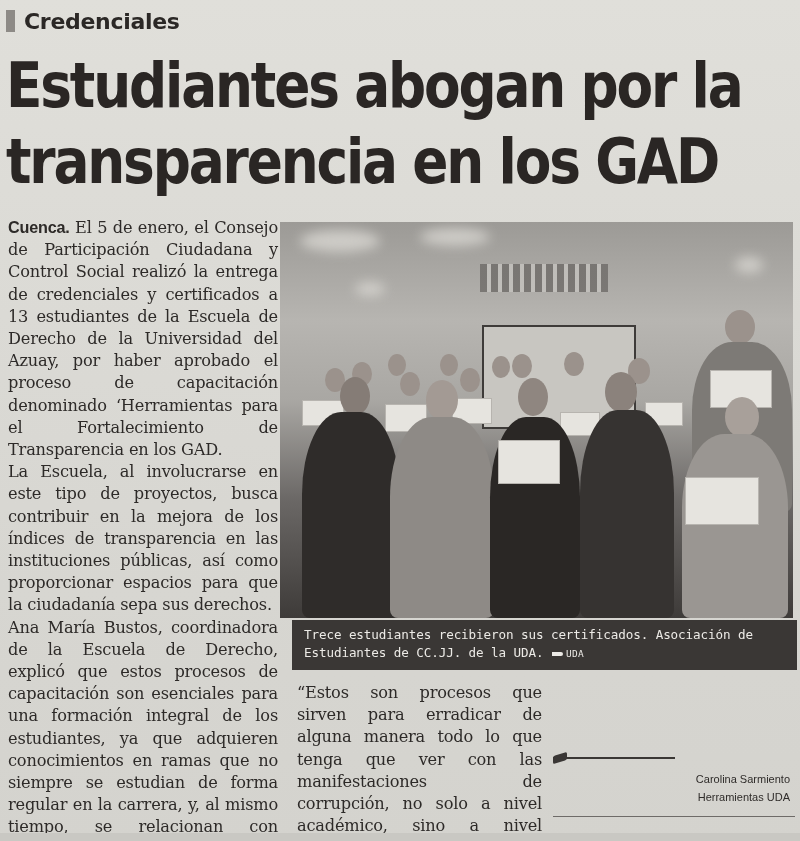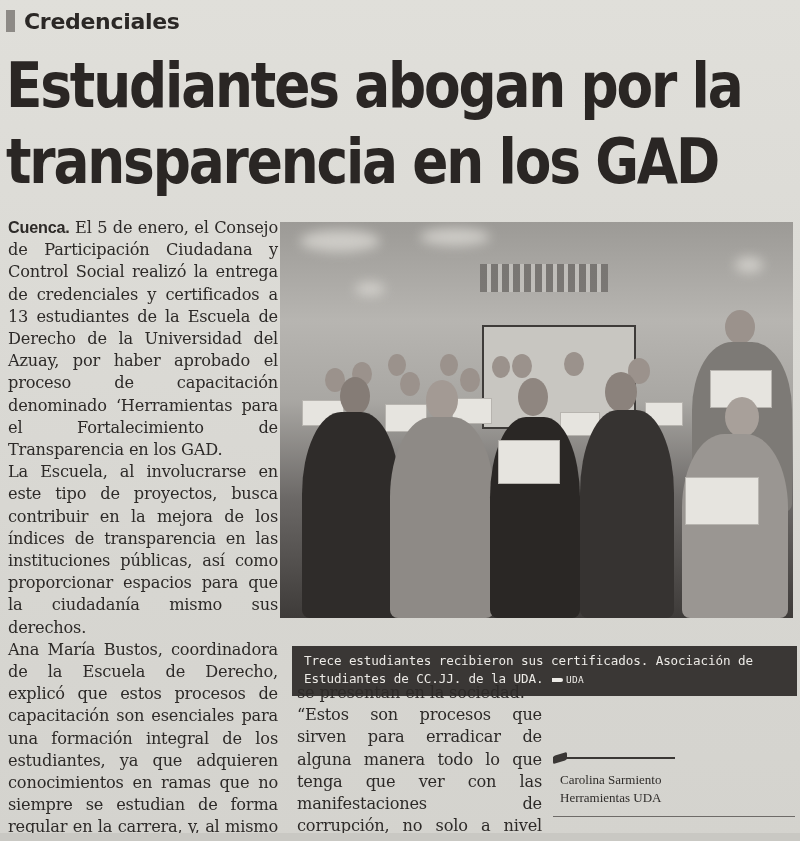--- a/index.html
+++ b/index.html
@@ -51,35 +51,35 @@
   .photo .light { position: absolute; background: #d9d7d2; border-radius: 50%; filter: blur(6px); opacity: .8; }
   .photo .fixture { position: absolute; left: 200px; top: 42px; width: 128px; height: 28px; background: repeating-linear-gradient(90deg, #6d6a67 0 7px, #c5c3bf 7px 11px); opacity: .8; }
   .photo .board { position: absolute; left: 202px; top: 103px; width: 150px; height: 100px; border: 2px solid #3e3b39; background: #c8c6c1; }
   .photo .person { position: absolute; border-radius: 40% 40% 8px 8px; }
   .photo .head { position: absolute; border-radius: 50%; background: #9b928c; }
   .photo .cert { position: absolute; background: #e6e4df; border: 1px solid #b7b4af; }
   .caption {
     position: absolute; left: 292px; top: 620px; width: 505px; height: 50px;
     background: #3a3735; color: #eceae6;
     font-family: "DejaVu Sans Mono", monospace; font-size: 12.6px; line-height: 18px;
-    padding: 6px 10px 0 12px; box-sizing: border-box; letter-spacing: -0.1px; margin-top: 26px;
+    padding: 6px 10px 0 12px; box-sizing: border-box; letter-spacing: -0.1px;
   }
   .caption .credit { font-size: 9.5px; letter-spacing: .3px; }
   .caption .arrow { display: inline-block; width: 11px; height: 4px; background: #eceae6; border-radius: 0 3px 3px 0; vertical-align: middle; margin: 0 3px 0 1px; }
   .end-mark { font-family: "DejaVu Sans", sans-serif; font-size: 14px; }
   .sig-rule {
     position: absolute; left: 553px; top: 757px; width: 122px; height: 2px; background: #3a3735;
   }
   .sig-nib {
     position: absolute; left: 553px; top: 754px; width: 14px; height: 8px; background: #3a3735;
     transform: skewY(-18deg); border-radius: 2px;
   }
   .signature {
-    position: absolute; left: 560px; top: 771px; width: 230px; text-align: left;
-    font-family: Liberation Serif, serif; font-size: 13px; line-height: 17.5px; color: #2f2c2a;
+    position: absolute; left: 560px; top: 771px; width: 230px; text-align: right;
+    font-family: Liberation Sans, sans-serif; font-size: 11px; line-height: 17.5px; color: #2f2c2a;
   }
   .bottom-rule {
     position: absolute; left: 553px; top: 816px; width: 242px; height: 1px; background: #6e6b68;
   }
   .page-bottom {
     position: absolute; left: 0; top: 833px; width: 800px; height: 8px; background: #c9c8c3;
   }
 </style>
 </head>
 <body>
@@ -91,21 +91,21 @@
     <span class="section-label">Credenciales</span>
   </div>
 
   <div class="headline">
     <div>Estudiantes abogan por la</div>
     <div>transparencia en los GAD</div>
   </div>
 
   <div class="col col1">
     <p><span class="dateline">Cuenca.</span> <span>El 5 de enero, el Consejo de Participación Ciudadana y Control Social realizó la entrega de credenciales y certificados a 13 estudiantes de la Escuela de Derecho de la Universidad del Azuay, por haber aprobado el proceso de capacitación denominado ‘Herramientas para el Fortalecimiento de Transparencia en los GAD.</span></p>
-    <p>La Escuela, al involucrarse en este tipo de proyectos, busca contribuir en la mejora de los índices de transparencia en las instituciones públicas, así como proporcionar espacios para que la ciudadanía mismo sus derechos.</p>
+    <p>La Escuela, al involucrarse en este tipo de proyectos, busca contribuir en la mejora de los índices de transparencia en las instituciones públicas, así como proporcionar espacios para que la ciudadanía sepa sus derechos.</p>
     <p>Ana María Bustos, coordinadora de la Escuela de Derecho, explicó que estos procesos de capacitación son esenciales para una formación integral de los estudiantes, ya que adquieren conocimientos en ramas que no siempre se estudian de forma regular en la carrera, y, al mismo tiempo, se relacionan con problemáticas reales que</p>
   </div>
 
   <div class="photo" role="img" aria-label="Group photo of students holding certificates with faculty members">
     <div class="light" style="left:20px;top:8px;width:80px;height:22px;"></div>
     <div class="light" style="left:140px;top:6px;width:70px;height:18px;"></div>
     <div class="light" style="left:75px;top:60px;width:30px;height:14px;"></div>
     <div class="light" style="left:455px;top:35px;width:28px;height:16px;"></div>
     <div class="fixture"></div>
     <div class="board"></div>
@@ -142,21 +142,20 @@
     <div class="person" style="left:402px;top:212px;width:106px;height:184px;background:#9a9692;"></div>
     <div class="cert" style="left:405px;top:255px;width:72px;height:46px;"></div>
   </div>
 
   <div class="caption">
     <span>Trece estudiantes recibieron sus certificados. Asociación de Estudiantes de CC.JJ. de la UDA.</span>
     <span class="arrow"></span><span class="credit">UDA</span>
   </div>
 
   <div class="col col2">
-    <p>se presentan en la sociedad.</p>
     <p>“Estos son procesos que sirven para erradicar de alguna manera todo lo que tenga que ver con las manifestaciones de corrupción, no solo a nivel académico, sino a nivel empresarial</p>
   </div>
 
 
   <div class="sig-nib"></div>
   <div class="sig-rule"></div>
   <div class="signature">
     <div>Carolina Sarmiento</div>
     <div>Herramientas UDA</div>
   </div>

